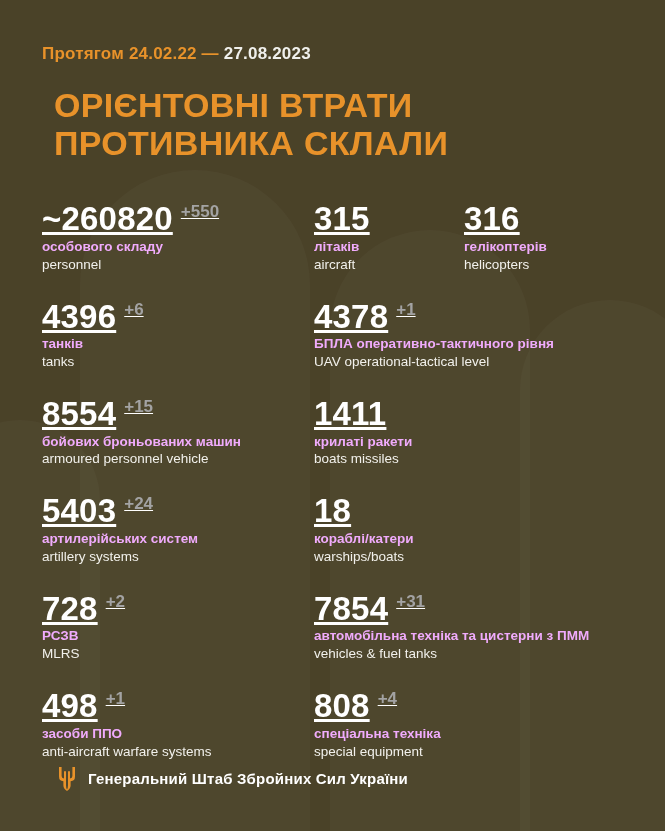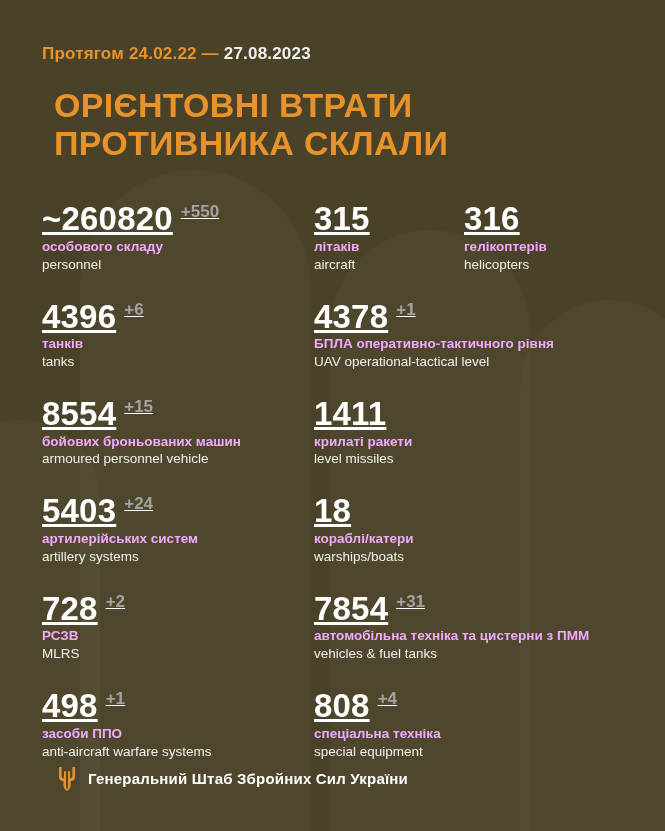--- a/index.html
+++ b/index.html
@@ -251,21 +251,21 @@
         <div class="lbl-ua">БПЛА оперативно-тактичного рівня</div>
         <div class="lbl-en">UAV operational-tactical level</div>
       </div>
 
       <div class="entry">
         <div class="numline">
           <span class="num">1411</span>
           <span class="delta"></span>
         </div>
         <div class="lbl-ua">крилаті ракети</div>
-        <div class="lbl-en">level missiles</div>
+        <div class="lbl-en">boats missiles</div>
       </div>
 
       <div class="entry">
         <div class="numline">
           <span class="num">18</span>
           <span class="delta"></span>
         </div>
         <div class="lbl-ua">кораблі/катери</div>
         <div class="lbl-en">warships/boats</div>
       </div>

